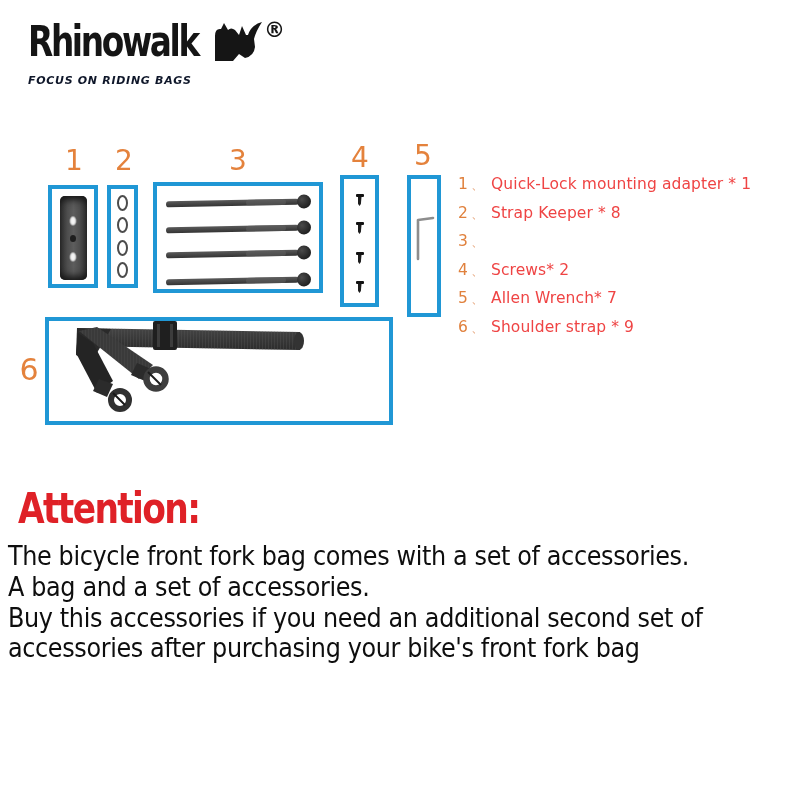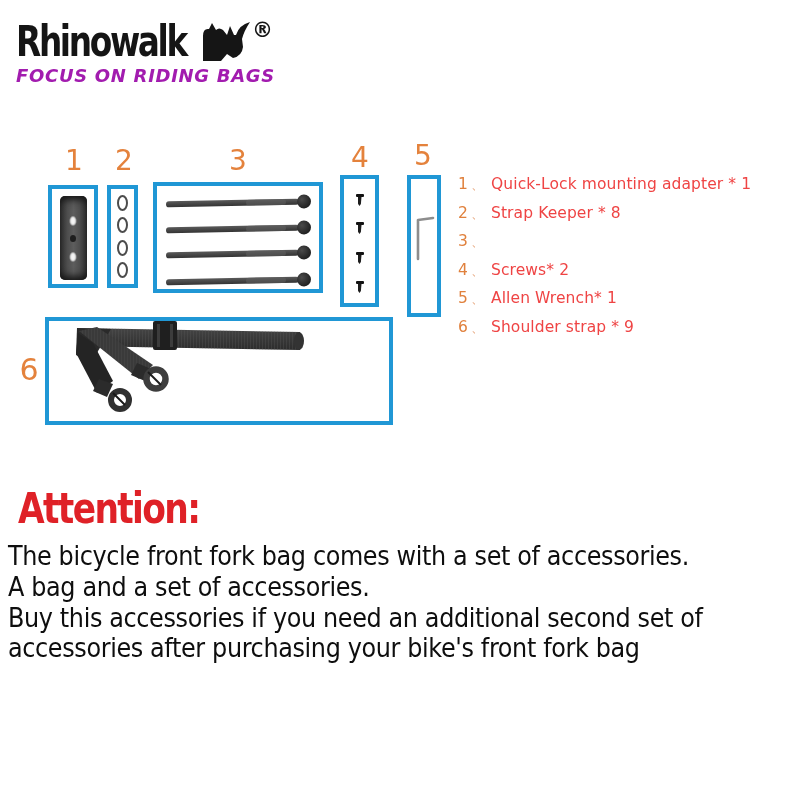--- a/index.html
+++ b/index.html
@@ -1,32 +1,32 @@
 <!DOCTYPE html>
 <html><head>
 <meta charset="utf-8">
 <style>
   html,body{margin:0;padding:0;background:#fff;}
   .canvas{
     position:relative;width:800px;height:800px;background:#ffffff;overflow:hidden;
     font-family:"DejaVu Sans","Liberation Sans",sans-serif;color:#111;
   }
   
-  .logo{position:absolute;left:16px;top:22px;}
+  .logo{position:absolute;left:28px;top:22px;}
   .logo-row{display:flex;align-items:flex-start;height:42px;}
   .wordmark{
     display:inline-block;font-weight:bold;font-size:42px;line-height:40px;
     letter-spacing:-3px;transform:scaleX(.78);transform-origin:left center;color:#151515;
     white-space:nowrap;
   }
   .rhino-svg{margin-left:-32px;margin-top:0px;}
   .reg-mark{font-size:21px;font-weight:bold;color:#151515;margin-left:2px;margin-top:-4px;}
   .tagline{
-    margin-top:1px;font-size:18px;font-weight:bold;font-style:italic;
-    letter-spacing:.7px;color:#a21caf;white-space:nowrap;
+    margin-top:10px;font-size:11px;font-weight:bold;font-style:italic;
+    letter-spacing:.7px;color:#0f172a;white-space:nowrap;
   }
   
   .part-num{
     position:absolute;font-size:28px;line-height:28px;color:#e4823c;
     transform:translateX(-50%);font-weight:normal;
   }
   .pbox{
     position:absolute;border:4px solid #2097d5;background:#fff;box-sizing:border-box;
   }
   .box1{left:48px;top:185px;width:50px;height:103px;display:flex;justify-content:center;}
@@ -208,21 +208,21 @@
         <span class="pl-sep">、</span>
     </div>
     <div class="pl-row">
       <span class="pl-num">4</span>
         <span class="pl-sep">、</span>
         <span class="pl-text">Screws* 2</span>
     </div>
     <div class="pl-row">
       <span class="pl-num">5</span>
         <span class="pl-sep">、</span>
-        <span class="pl-text">Allen Wrench* 1</span>
+        <span class="pl-text">Allen Wrench* 7</span>
     </div>
     <div class="pl-row">
       <span class="pl-num">6</span>
         <span class="pl-sep">、</span>
         <span class="pl-text">Shoulder strap * 9</span>
     </div>
   </div>
 
   <h2 class="attention-heading">Attention:</h2>
   <div class="attention-body">

